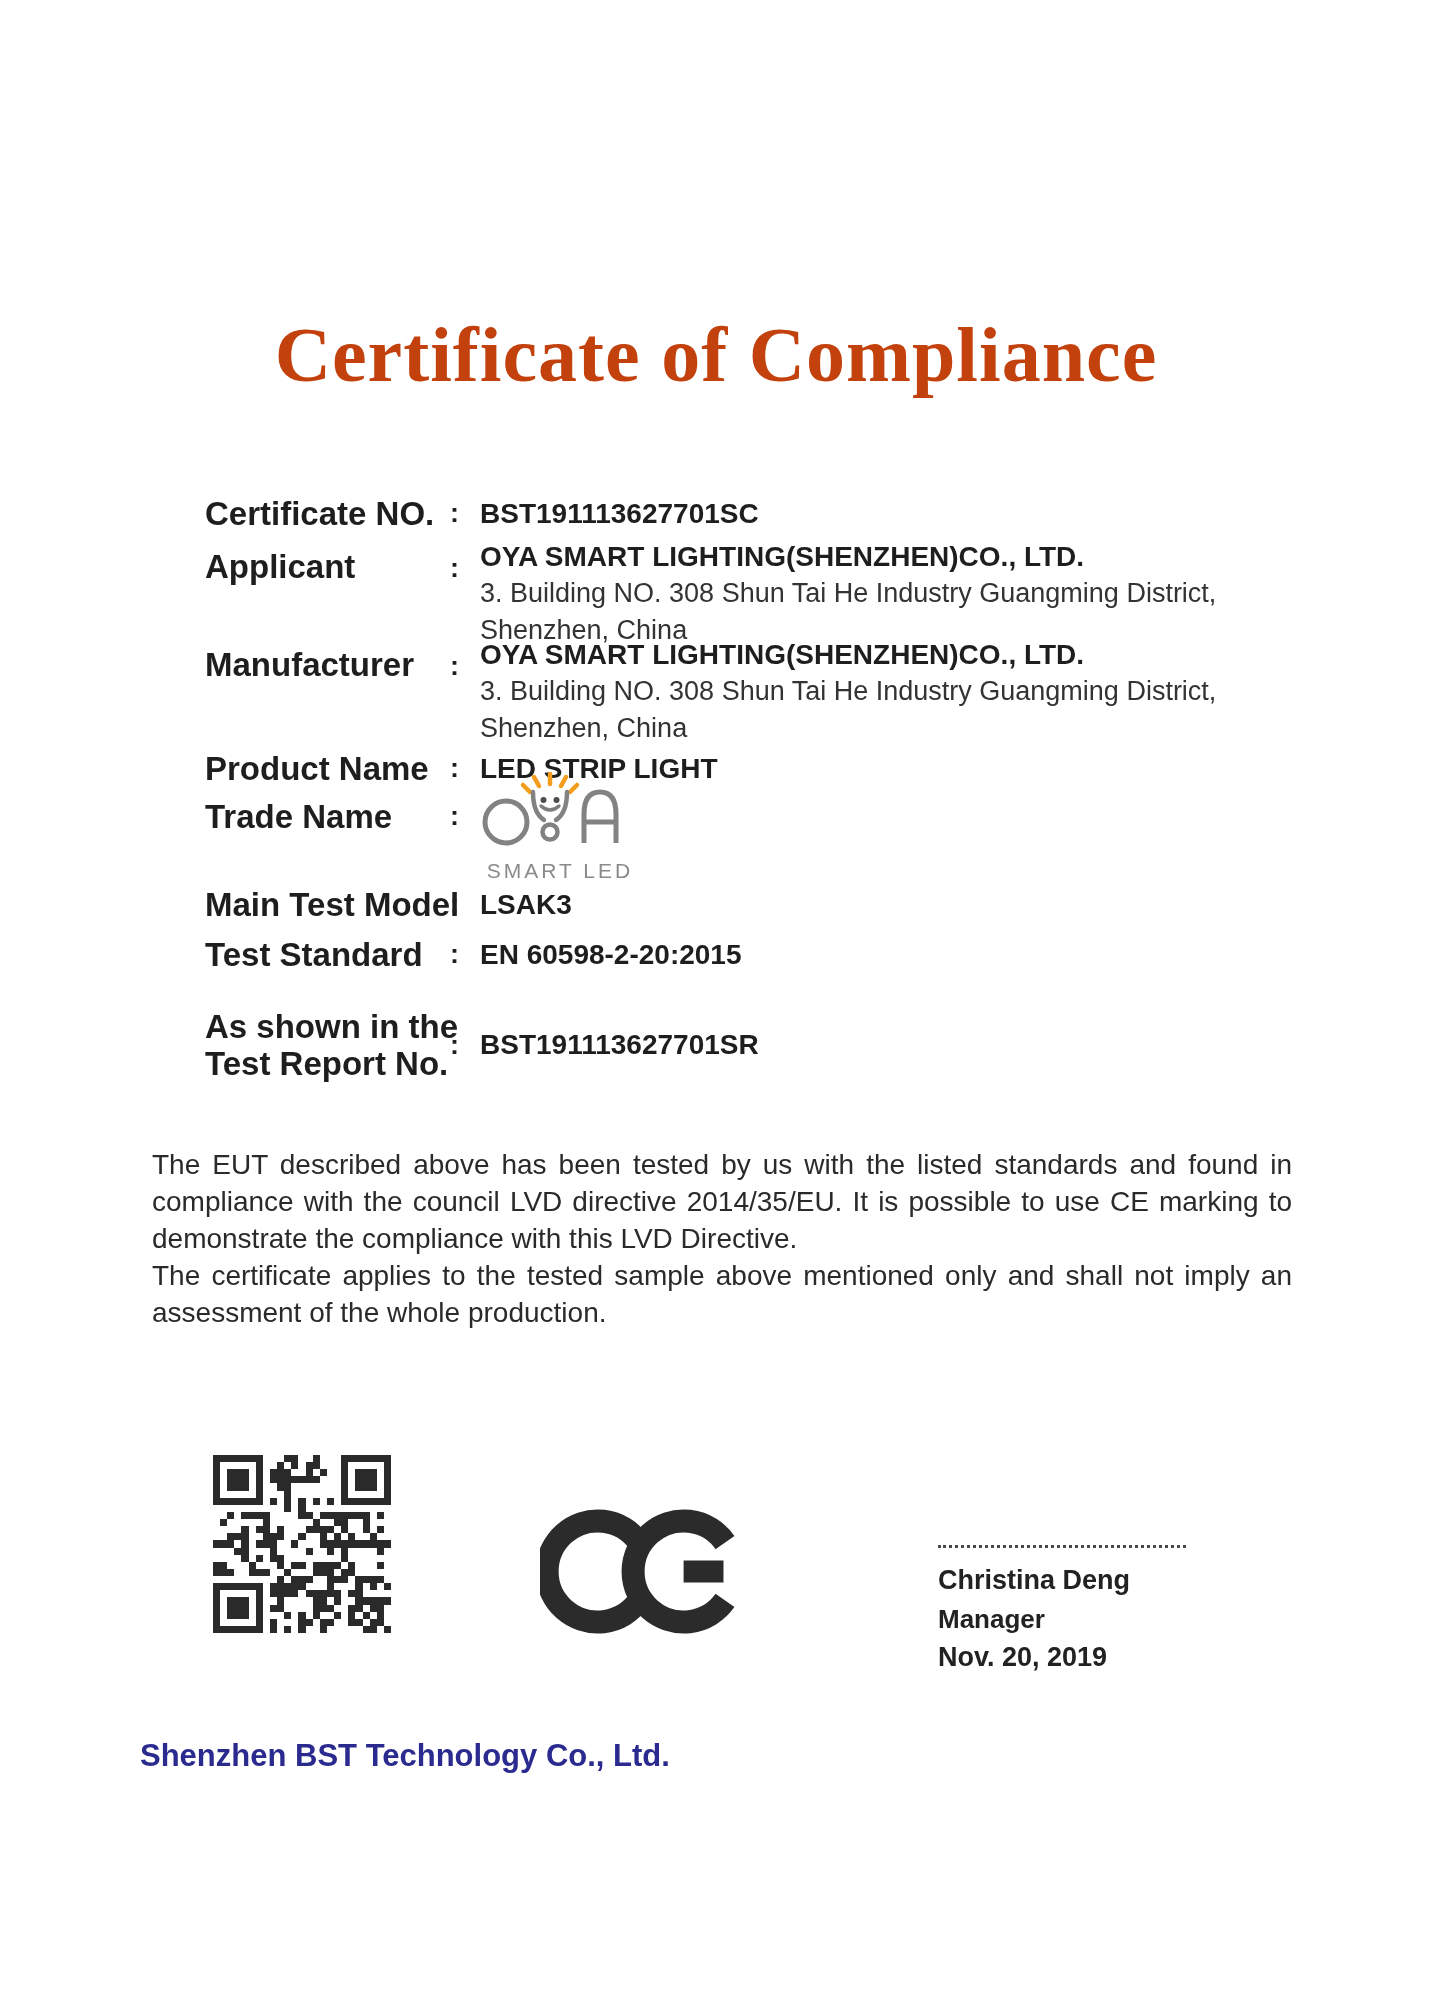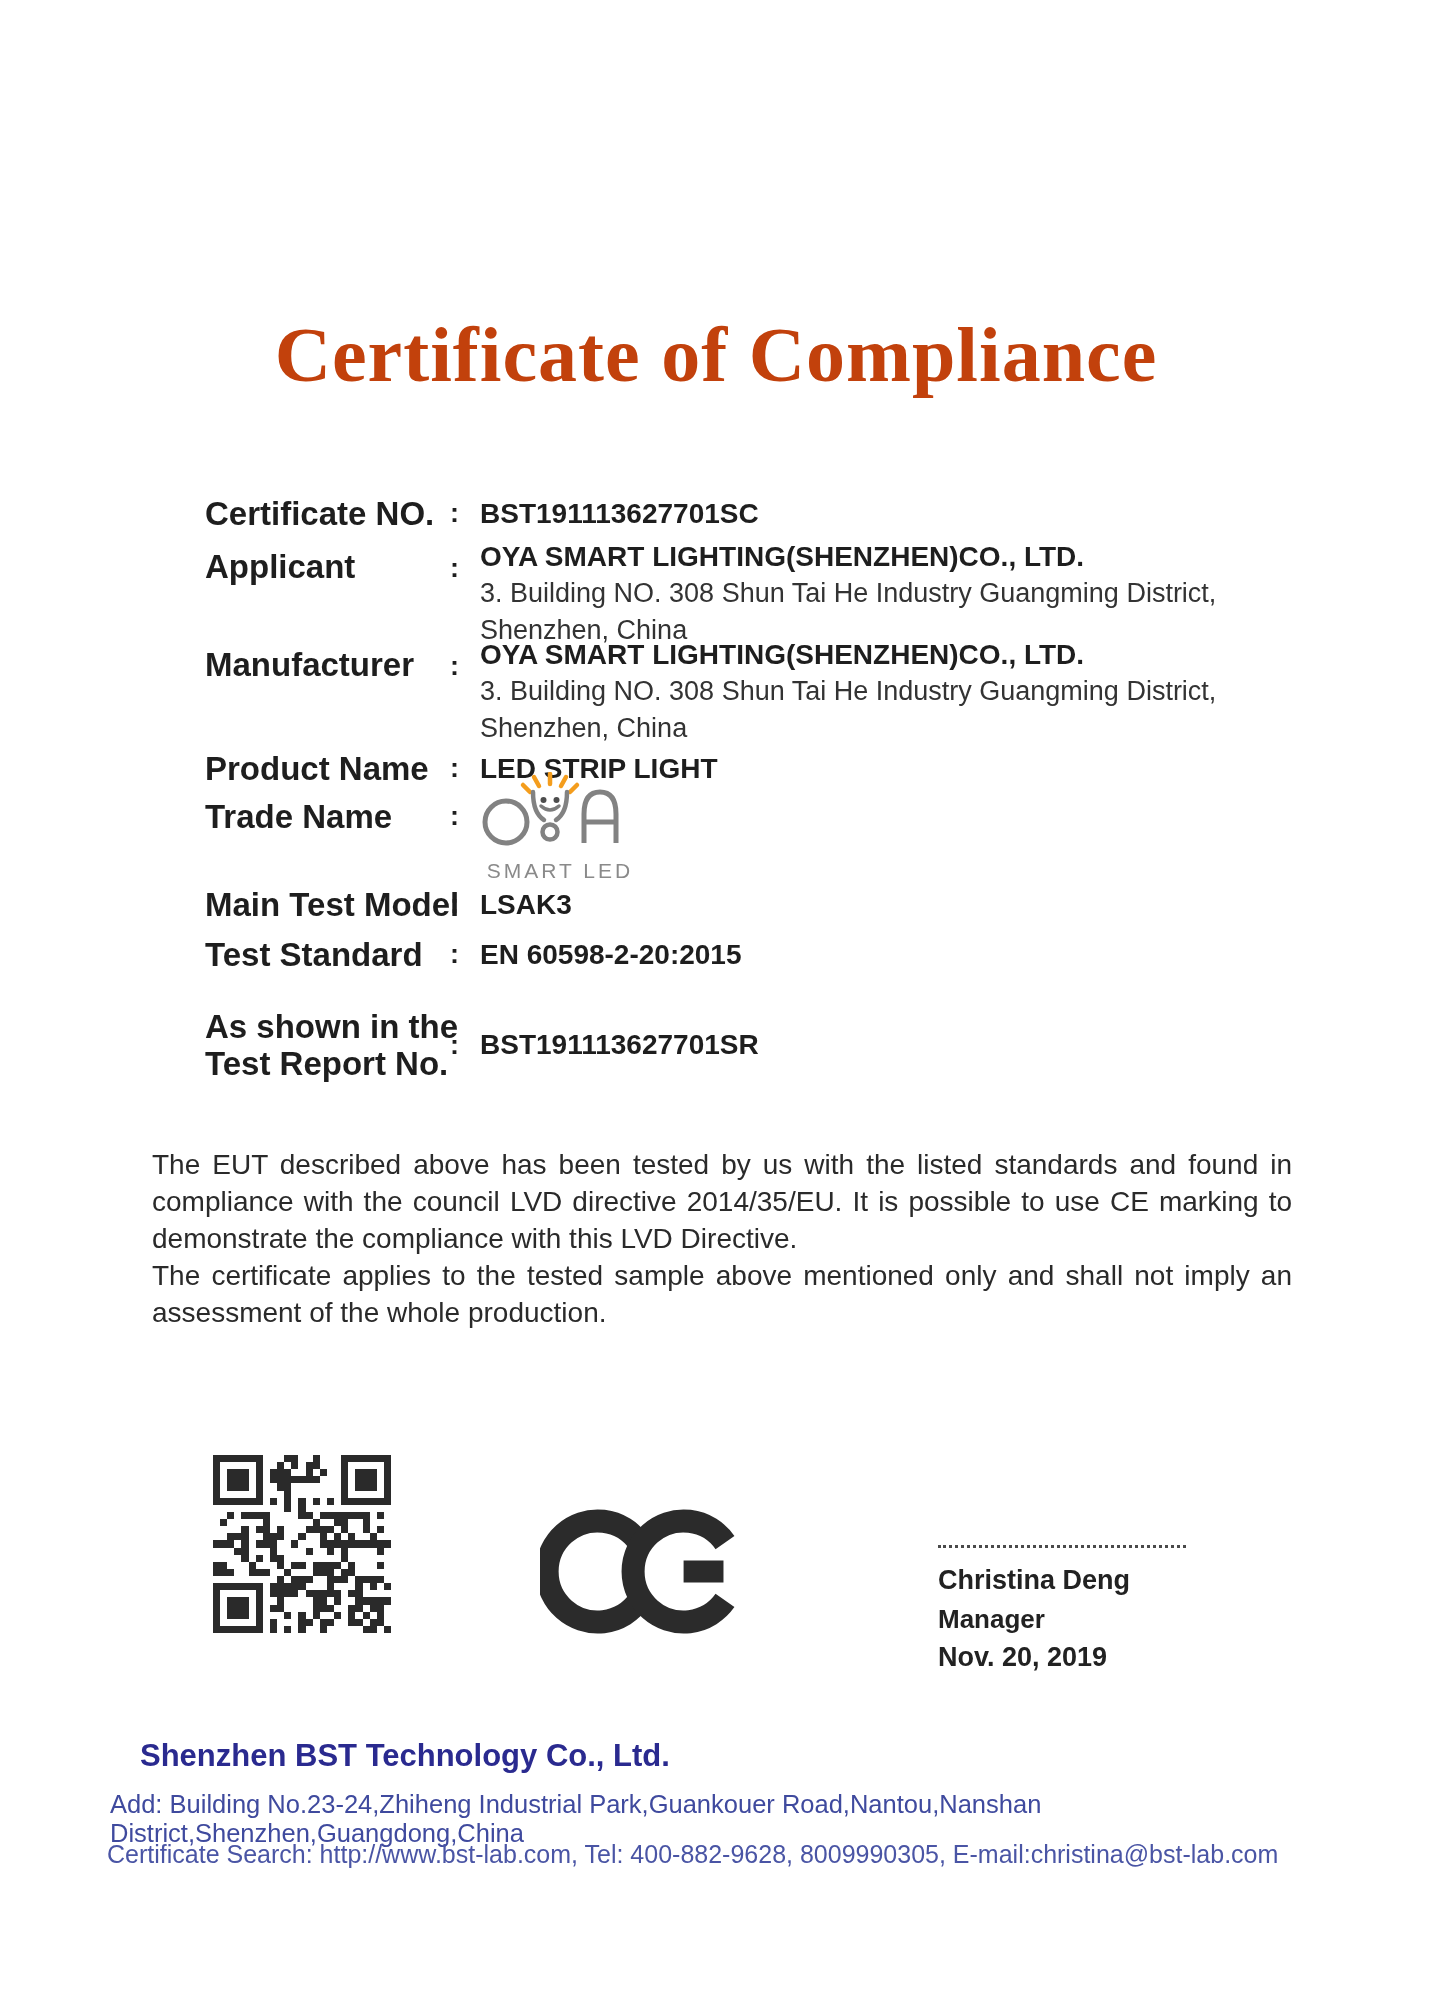--- a/index.html
+++ b/index.html
@@ -489,16 +489,14 @@
   </svg>
 
   <div class="sig-block">
     <div class="sig-line"></div>
     <div class="sig-name">Christina Deng</div>
     <div class="sig-title">Manager</div>
     <div class="sig-date">Nov. 20, 2019</div>
   </div>
 
   <div class="footer-company">Shenzhen BST Technology Co., Ltd.</div>
-  <div class="footer-address">Add: Building No.23-24,Zhiheng Industrial Park,Guankouer Road,Nantou,Nanshan District,Shenzhen,Guangdong,China</div>
-  <div class="footer-search">Certificate Search: http://www.bst-lab.com, Tel: 400-882-9628, 8009990305, E-mail:christina@bst-lab.com</div>
 
 </div>
 
 </body></html>

